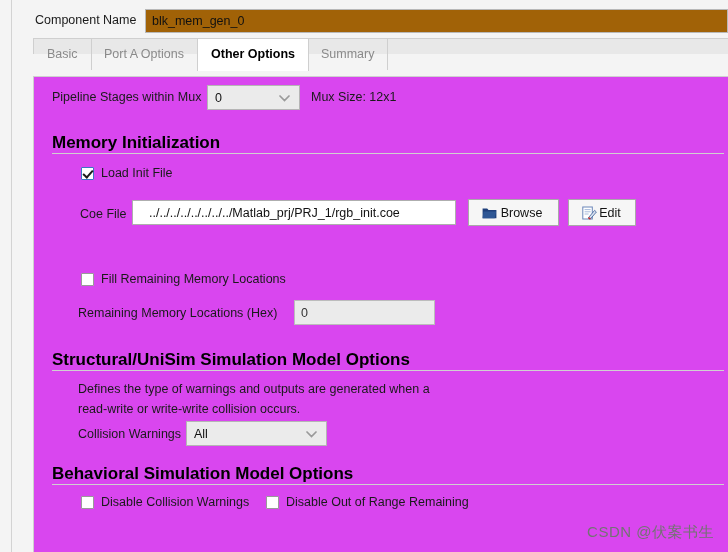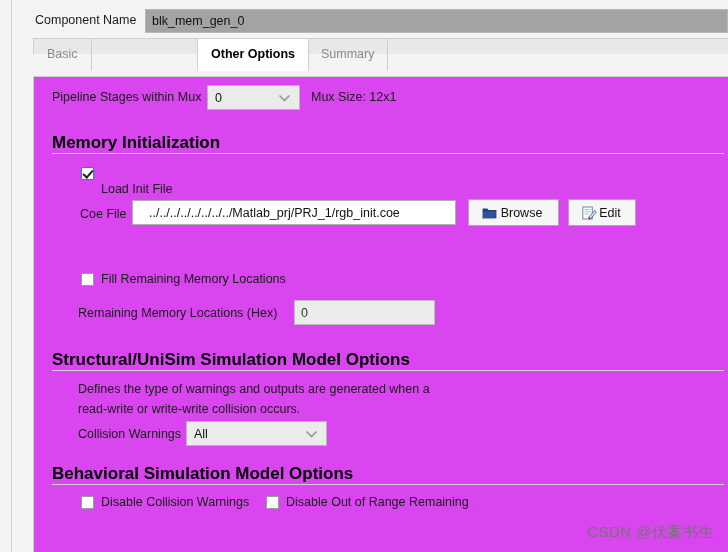--- a/index.html
+++ b/index.html
@@ -51,21 +51,21 @@
     font-size: 12.5px;
     color: #1a1a1a;
     white-space: nowrap;
   }
   .compname-input {
     position: absolute;
     left: 132px;
     top: 9px;
     right: 0px;
     height: 24px;
-    background: #a3a3a3;
+    background: #a16207;
     border: 1px solid #b8b8b8;
     box-sizing: border-box;
     font-family: "Liberation Sans", sans-serif;
     font-size: 12.5px;
     color: #111;
     padding: 0 6px;
     line-height: 22px;
     outline: none;
   }
 
@@ -254,20 +254,23 @@
 
   <div class="compname-row">
     <div class="compname-label">Component Name</div>
     <input class="compname-input" type="text" value="blk_mem_gen_0" style="">
   </div>
 
   <div class="tabstrip">
     <div class="tab" id="tab0" style="left: 0px;">
       <span>Basic</span>
     </div>
+    <div class="tab" id="tab1" style="left: 57px;">
+      <span>Port A Options</span>
+    </div>
     <div class="tab active" id="tab2" style="left: 163px;">
       <span>Other Options</span>
     </div>
     <div class="tab" id="tab3" style="left: 274px;">
       <span>Summary</span>
     </div>
   </div>
 
   <div class="panel">
 
@@ -281,21 +284,21 @@
         </svg>
       </span>
     </div>
 
     <div class="txt" style="left:277px; top:13px;">Mux Size: 12x1</div>
 
     <div class="sec-title" style="left:18px; top:56px;">Memory Initialization</div>
     <div class="sec-rule" style="left:18px; top:76px; width:672px;"></div>
 
     <div class="cbox checked" style="left:47px; top:90px;"></div>
-    <div class="txt" style="left:67px; top:89px;margin-top:16px;">Load Init File</div>
+    <div class="txt" style="left:67px; top:89px;">Load Init File</div>
 
     <div class="txt" style="left:46px; top:130px;">Coe File</div>
     <input class="tinput" type="text" style="left: 98px; top: 123px; width: 324px; height: 25px; padding-left: 16px;" value="../../../../../../../../Matlab_prj/PRJ_1/rgb_init.coe">
 
     <div class="btn" style="left:434px; top:122px; width:91px; height:27px;">
       <span class="bicon">
         <svg viewBox="0 0 15 14" width="15" height="14">
           <path d="M0.6 2.4 h4.6 l1.3 1.6 h7.9 v8.2 h-13.8 z" fill="#1f3f7a"></path>
           <path d="M1.5 5.6 h12.6 l-1.4 6.6 h-12.1 z" fill="#2e5694"></path>
         </svg>

